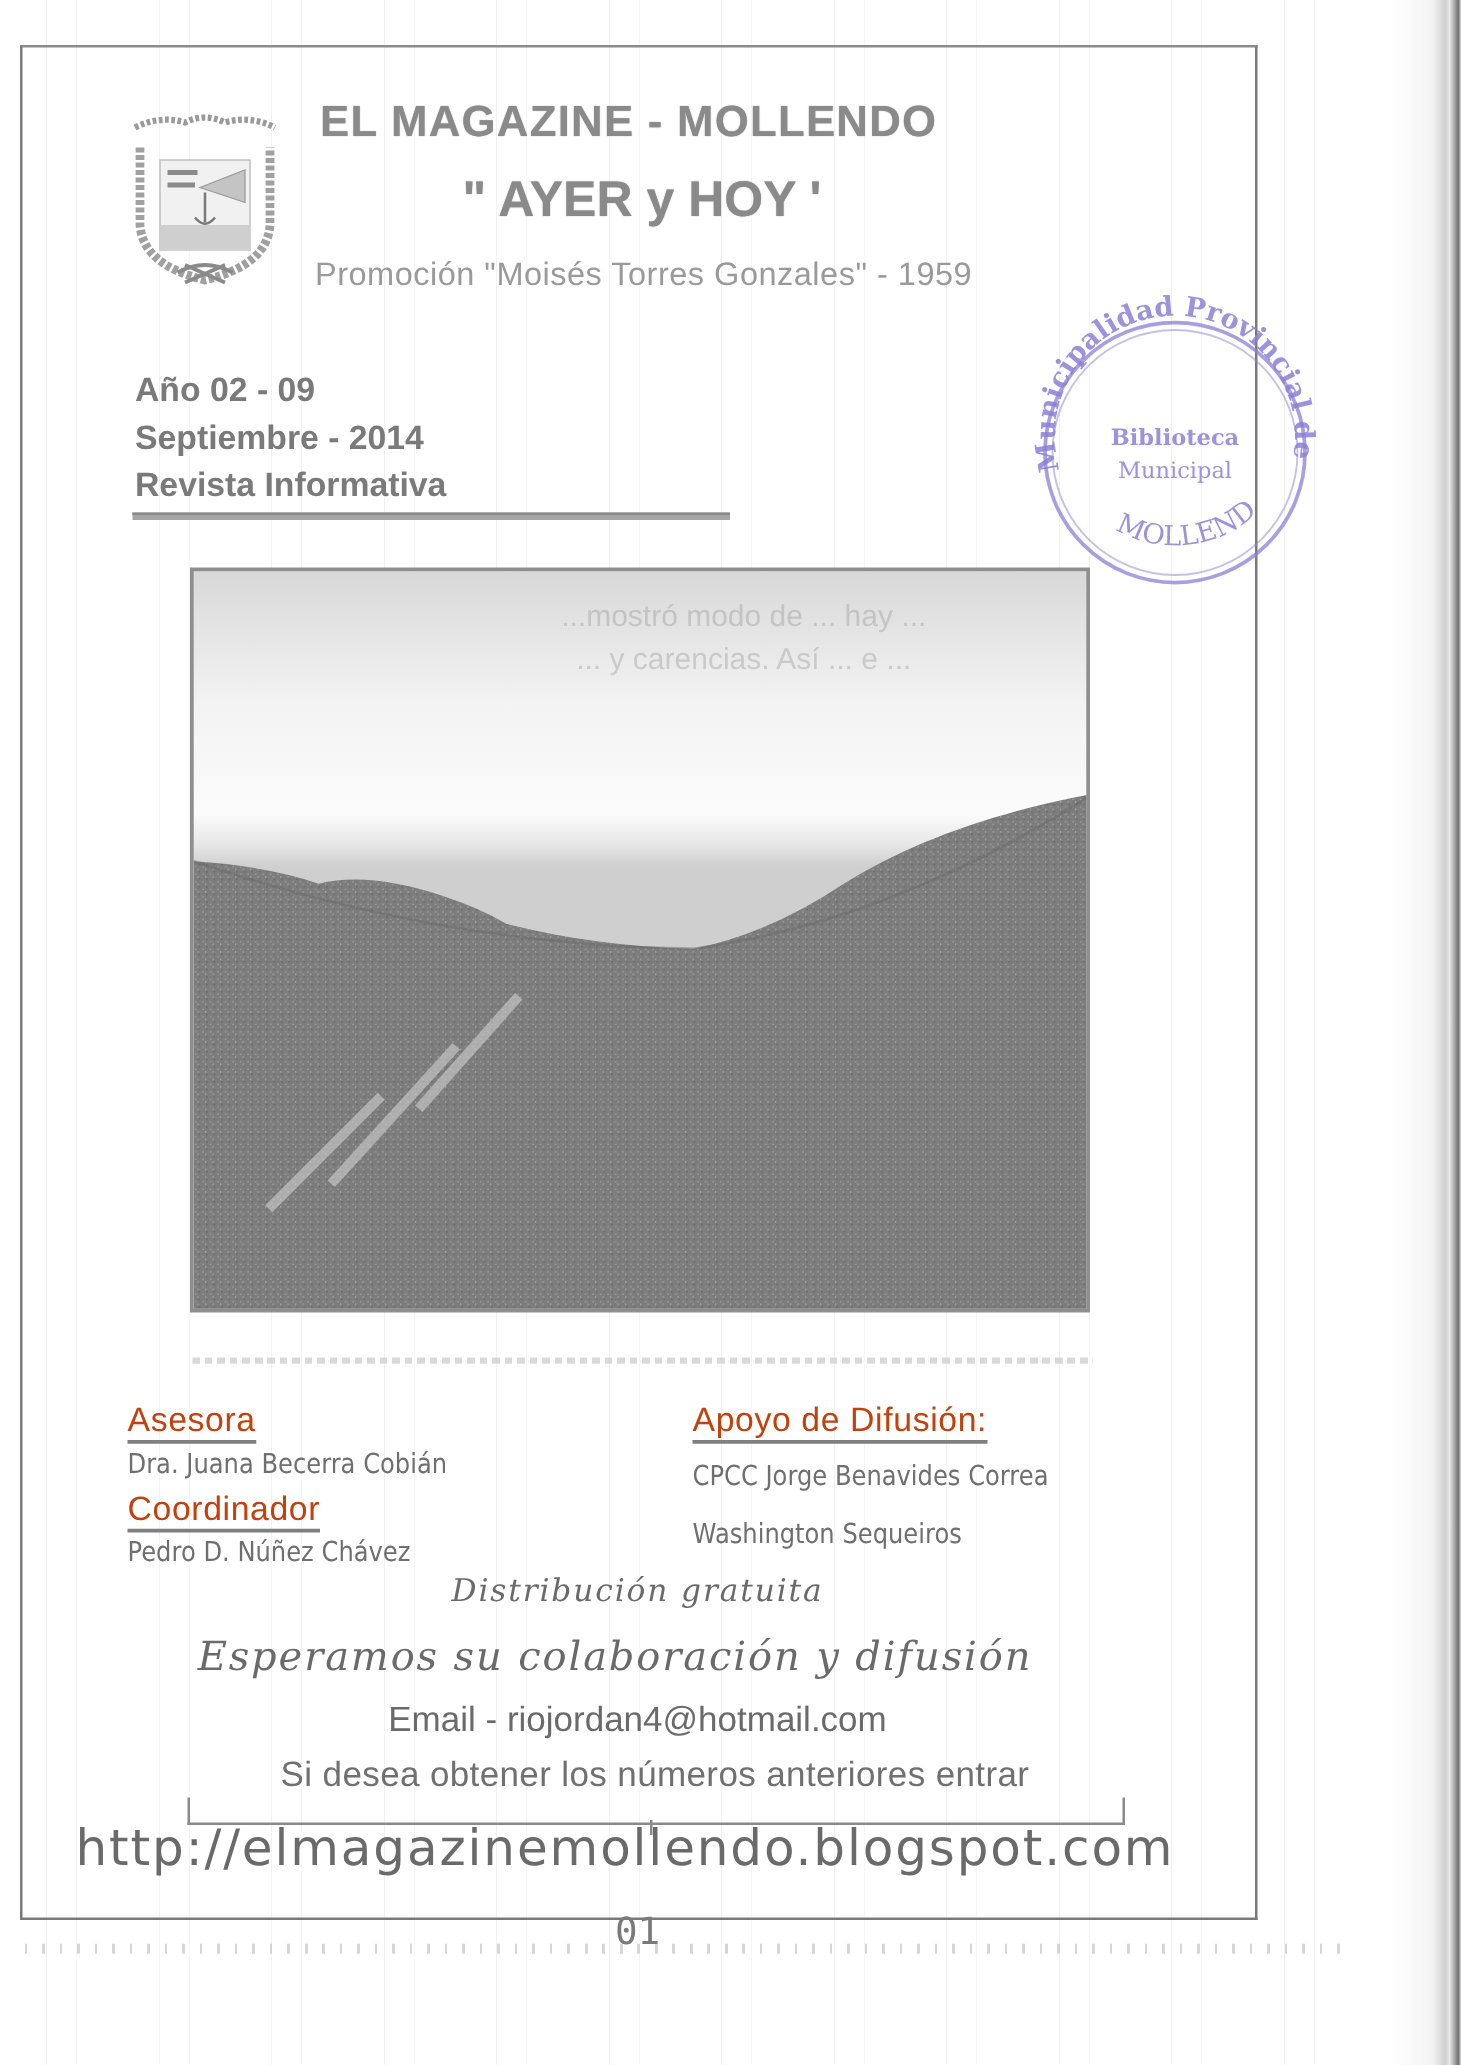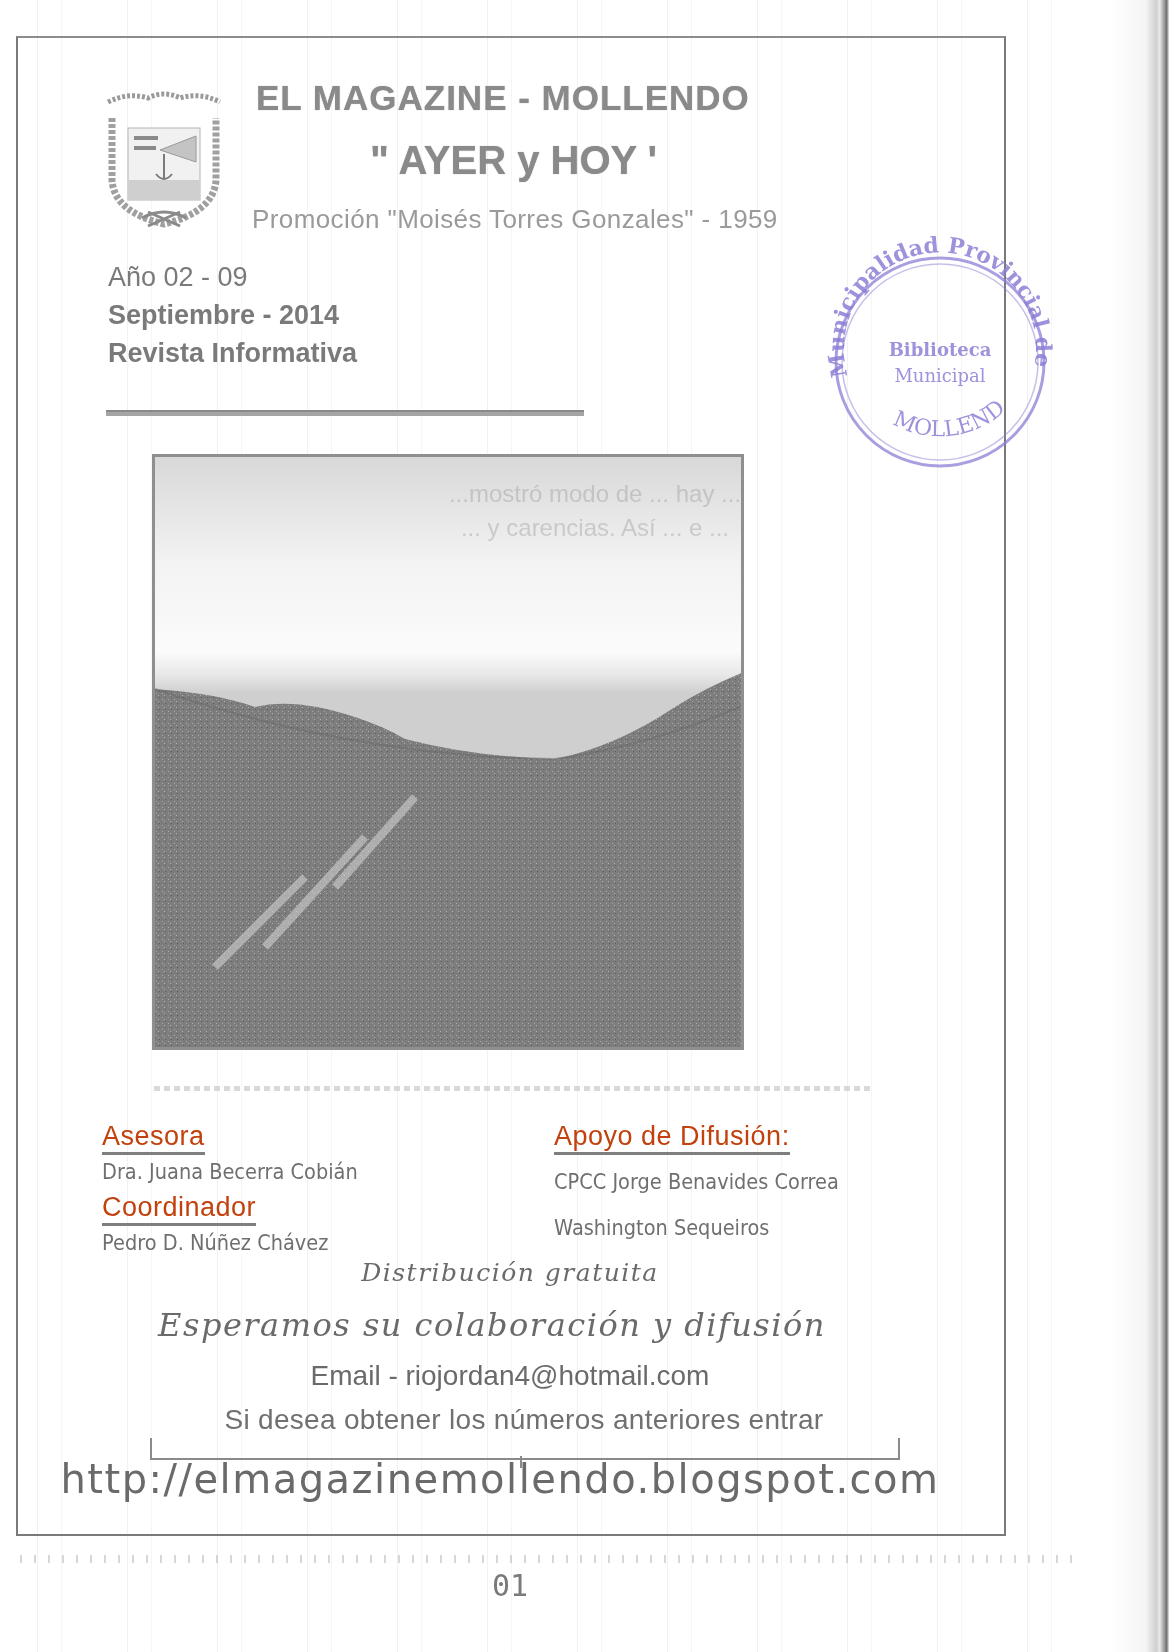--- a/index.html
+++ b/index.html
@@ -32,30 +32,30 @@
       position: absolute; left: 370px; top: 138px; width: 400px;
       font-size: 40px; font-weight: bold; color: #8a8a8a; text-shadow: 0 0 1px #9a9a9a;
     }
     .promo {
       position: absolute; left: 252px; top: 204px; width: 700px;
       font-size: 26px; color: #9a9a9a; letter-spacing: 0.4px;
     }
 
     .meta { position: absolute; left: 108px; top: 258px; width: 520px; }
     .meta div { font-size: 27px; color: #7a7a7a; line-height: 38px; font-weight: bold; }
-    .meta .light { font-weight: normal; }
+    .meta .light { font-weight: bold; margin-top: 35px; }
     .meta-rule {
       position: absolute; left: 106px; top: 410px; width: 478px; height: 6px;
       background: #a5a5a5; border-top: 2px solid #8a8a8a;
     }
 
     .stamp { position: absolute; left: 820px; top: 236px; width: 240px; height: 240px; }
 
     .photo {
-      position: absolute; left: 152px; top: 454px; width: 592px; height: 596px;
+      position: absolute; left: 152px; top: 454px; width: 720px; height: 596px;
       border: 3px solid #8f8f8f; overflow: hidden;
       background: linear-gradient(180deg, #d8d8d8 0%, #f3f3f3 18%, #fbfbfb 33%, #e7e7e7 37%, #cfcfcf 40%);
     }
     .photo-ghost {
       position: absolute; left: 200px; top: 20px; width: 480px; text-align: center;
       font-size: 24px; color: rgba(140,140,140,0.35); line-height: 34px;
     }
     .photo-caption-strip {
       position: absolute; left: 154px; top: 1086px; width: 720px; height: 5px;
       background: repeating-linear-gradient(90deg, #c9c9c9 0 6px, transparent 6px 10px);
@@ -97,21 +97,21 @@
     .url {
       position: absolute; left: 0; width: 1000px; top: 1456px; text-align: center;
       font-size: 40px; color: #6a6a6a; letter-spacing: 1.5px; font-family: "DejaVu Sans", sans-serif;
     }
     .dots-row {
       position: absolute; left: 20px; top: 1555px; width: 1060px; height: 8px;
       background: repeating-linear-gradient(90deg, #bcbcbc 0 2px, transparent 2px 14px);
       opacity: 0.6;
     }
     .page-number {
-      position: absolute; left: 440px; top: 1568px; width: 140px; text-align: center;
+      position: absolute; left: 440px; top: 1528px; width: 140px; text-align: center;
       font-size: 30px; color: #7a7a7a; font-family: "DejaVu Sans Mono", monospace;
     }
   </style>
 </head>
 <body>
 
 <div class="scan-lines"></div>
 <div class="binding-edge"></div>
 <div class="frame"></div>
 

